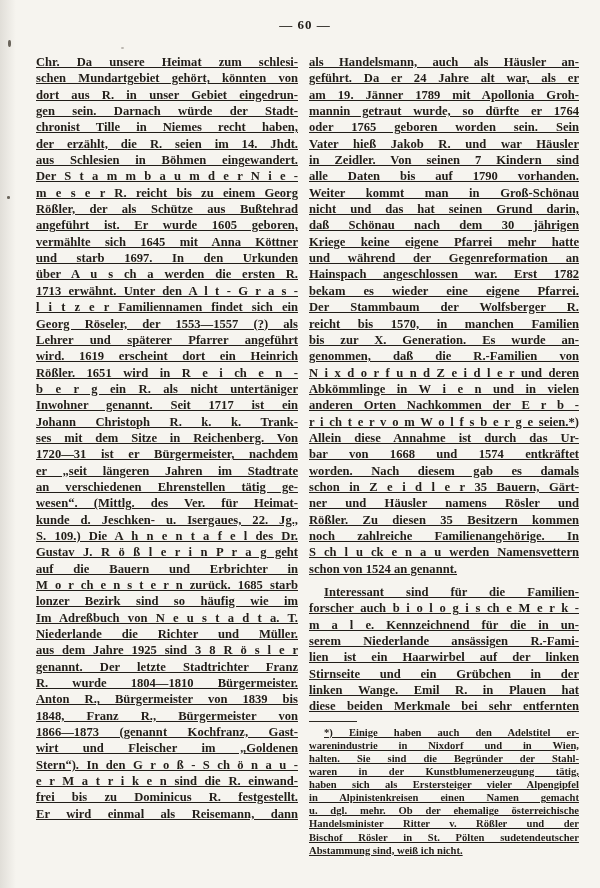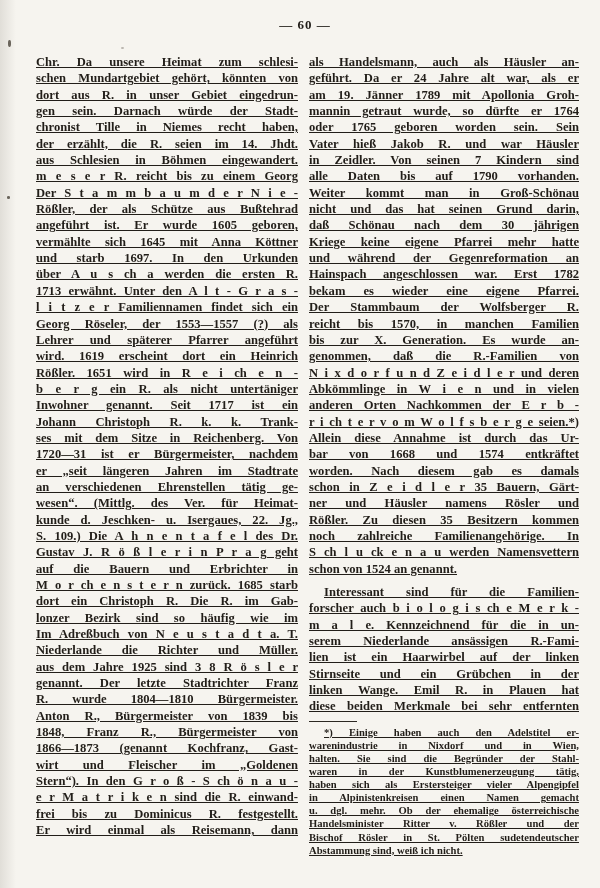--- a/index.html
+++ b/index.html
@@ -78,22 +78,22 @@
   <div class="columns">
     <div class="col col-left">
         <div class="block">
           <div class="line">Chr. Da unsere Heimat zum schlesi-</div>
           <div class="line">schen Mundartgebiet gehört, könnten von</div>
           <div class="line">dort aus R. in unser Gebiet eingedrun-</div>
           <div class="line">gen sein. Darnach würde der Stadt-</div>
           <div class="line">chronist Tille in Niemes recht haben,</div>
           <div class="line">der erzählt, die R. seien im 14. Jhdt.</div>
           <div class="line">aus Schlesien in Böhmen eingewandert.</div>
+          <div class="line">Der S t a m m b a u m d e r N i e -</div>
           <div class="line">m e s e r R. reicht bis zu einem Georg</div>
-          <div class="line">Der S t a m m b a u m d e r N i e -</div>
           <div class="line">Rößler, der als Schütze aus Bußtehrad</div>
           <div class="line">angeführt ist. Er wurde 1605 geboren,</div>
           <div class="line">vermählte sich 1645 mit Anna Köttner</div>
           <div class="line">und starb 1697. In den Urkunden</div>
           <div class="line">über A u s ch a werden die ersten R.</div>
           <div class="line">1713 erwähnt. Unter den A l t - G r a s -</div>
           <div class="line">l i t z e r Familiennamen findet sich ein</div>
           <div class="line">Georg Röseler, der 1553—1557 (?) als</div>
           <div class="line">Lehrer und späterer Pfarrer angeführt</div>
           <div class="line">wird. 1619 erscheint dort ein Heinrich</div>
@@ -104,21 +104,20 @@
           <div class="line">ses mit dem Sitze in Reichenberg. Von</div>
           <div class="line">1720—31 ist er Bürgermeister, nachdem</div>
           <div class="line">er „seit längeren Jahren im Stadtrate</div>
           <div class="line">an verschiedenen Ehrenstellen tätig ge-</div>
           <div class="line">wesen“. (Mittlg. des Ver. für Heimat-</div>
           <div class="line">kunde d. Jeschken- u. Isergaues, 22. Jg.,</div>
           <div class="line">S. 109.) Die A h n e n t a f e l des Dr.</div>
           <div class="line">Gustav J. R ö ß l e r i n P r a g geht</div>
           <div class="line">auf die Bauern und Erbrichter in</div>
           <div class="line">M o r ch e n s t e r n zurück. 1685 starb</div>
-          <div class="line">dort ein Christoph R. Die R. im Gab-</div>
           <div class="line">lonzer Bezirk sind so häufig wie im</div>
           <div class="line">Im Adreßbuch von N e u s t a d t a. T.</div>
           <div class="line">Niederlande die Richter und Müller.</div>
           <div class="line">aus dem Jahre 1925 sind 3 8 R ö s l e r</div>
           <div class="line">genannt. Der letzte Stadtrichter Franz</div>
           <div class="line">R. wurde 1804—1810 Bürgermeister.</div>
           <div class="line">Anton R., Bürgermeister von 1839 bis</div>
           <div class="line">1848, Franz R., Bürgermeister von</div>
           <div class="line">1866—1873 (genannt Kochfranz, Gast-</div>
           <div class="line">wirt und Fleischer im „Goldenen</div>

